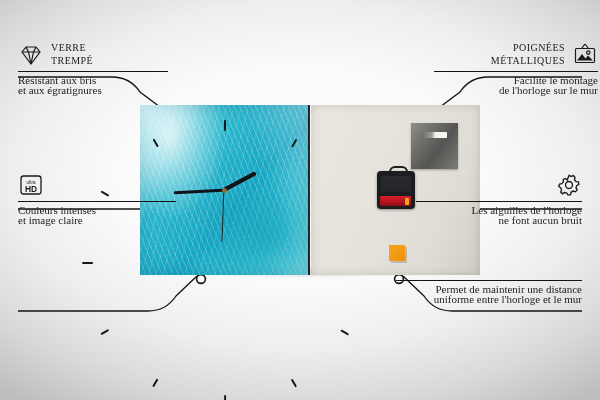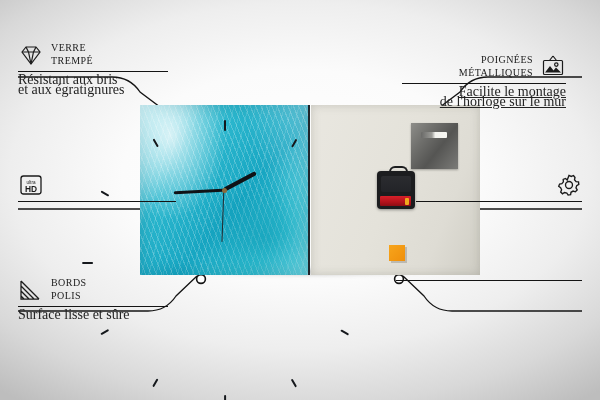--- a/index.html
+++ b/index.html
@@ -20,30 +20,30 @@
   .feat .title{
     font-family:"Liberation Serif",serif;
     font-weight:normal;font-size:10px;line-height:12.6px;
     letter-spacing:.45px;color:#1b1b1b;text-transform:uppercase;
     white-space:pre-line;
   }
   .feat.right .title{text-align:right;}
   .feat .rule{height:1.2px;background:#141414;margin:2.5px 0 3px 0;}
   .feat .desc{
     font-family:"Liberation Serif",serif;
-    font-size:14px;line-height:10.2px;color:#232323;white-space:pre-line;
-  }
-  .feat.right .desc{text-align:right;text-decoration:underline;}
+    font-size:11px;line-height:10.2px;color:#232323;white-space:pre-line;
+  }
+  .feat.right .desc{text-align:right;}
   .ico{width:26px;height:26px;flex:0 0 26px;display:block;}
   .feat.right .ico{order:2;}
   
   #f-verre    {left:18px;  top:42px;  width:150px;}
   #f-impr     {left:18px;  top:172px; width:158px;}
   #f-bords    {left:18px;  top:277px; width:150px;}
-  #f-poign    {right:34px; top:42px;  width:164px;margin-top:12px;}
+  #f-poign    {right:2px; top:42px;  width:164px;}
   #f-meca     {right:18px; top:172px; width:166px;}
   #f-entre    {right:18px; top:277px; width:186px;}
   
   #links{position:absolute;left:0;top:0;width:600px;height:400px;}
   
   #product{position:absolute;left:140px;top:105px;width:340px;height:170px;}
   #shadow{
     position:absolute;left:146px;top:268px;width:330px;height:11px;
     background:radial-gradient(ellipse 50% 50% at 50% 35%, rgba(60,60,60,.40) 0%, rgba(120,120,120,0) 72%);
     filter:blur(2px);
@@ -191,35 +191,24 @@
     <div class="head">
       <span class="ico">
         <svg viewBox="0 0 26 26" width="26" height="26">
           <rect x="3" y="4" width="20" height="18" rx="2.5" fill="none" stroke="#1b1b1b" stroke-width="1.3"></rect>
           <text x="13" y="12" font-family="Liberation Sans, sans-serif" font-size="4.6" text-anchor="middle" fill="#1b1b1b">ultra</text>
           <text x="13" y="19.6" font-family="Liberation Sans, sans-serif" font-size="8.4" font-weight="bold" text-anchor="middle" fill="#1b1b1b">HD</text>
         </svg>
       </span>
     </div>
     <div class="rule"></div>
-  </div>
-
-  <div class="feat left" id="f-bords">
-    <div class="head">
-      <span class="ico">
-        <svg viewBox="0 0 26 26" width="26" height="26" stroke="#1b1b1b" stroke-width="1.25" fill="none">
-          <path d="M3 4 L21 22 M3 9 L16 22 M3 14 L11 22 M3 19 L6 22 M3 4 L3 22 L21 22"></path>
-        </svg>
-      </span>
-      <span class="title">BORDS
-POLIS</span>
-    </div>
-    <div class="rule"></div>
-    <div class="desc">Surface lisse et sûre</div>
-  </div>
+    <div class="desc">Couleurs intenses
+et image claire</div>
+  </div>
+
 
   <div class="feat right" id="f-poign">
     <div class="head">
       <span class="ico">
         <svg viewBox="0 0 26 26" width="26" height="26" fill="none" stroke="#1b1b1b" stroke-width="1.2">
           <path d="M13 2 L9.5 6.5 M13 2 L16.5 6.5"></path>
           <rect x="3.5" y="6.5" width="19" height="14" rx="1"></rect>
           <path d="M5 18.5 L10 12 L13.5 16.5 L16 13.5 L21 18.5 Z" fill="#1b1b1b" stroke="none"></path>
           <circle cx="16.3" cy="10.6" r="1.7"></circle>
         </svg>
@@ -235,19 +224,23 @@
   <div class="feat right" id="f-meca">
     <div class="head">
       <span class="ico">
         <svg viewBox="0 0 26 26" width="26" height="26" fill="none" stroke="#1b1b1b" stroke-width="1.35">
           <path d="M13 3.4 l2.3 1.0 2.2 -0.9 1.5 2.0 -0.5 2.3 1.6 1.8 2.4 0.3 0.3 2.5 -2.1 1.2 -0.7 2.3 1.2 2.1 -1.8 1.8 -2.3 -0.7 -2.1 1.2 -0.4 2.4 -2.5 0.3 -1.3 -2.0 -2.3 -0.5 -2.0 1.3 -1.8 -1.8 0.9 -2.2 -1.0 -2.1 -1.9 -1.4 0.9 -2.3 2.3 -0.3 1.5 -1.8 -0.2 -2.4 2.3 -1.0 1.7 1.6 z"></path>
           <circle cx="13" cy="13" r="3.5"></circle>
         </svg>
       </span>
     </div>
     <div class="rule"></div>
+    <div class="desc">Les aiguilles de l'horloge
+ne font aucun bruit</div>
   </div>
 
   <div class="feat right" id="f-entre">
     <div class="rule"></div>
+    <div class="desc">Permet de maintenir une distance
+uniforme entre l'horloge et le mur</div>
   </div>
 
 </div>
 
 </body></html>

